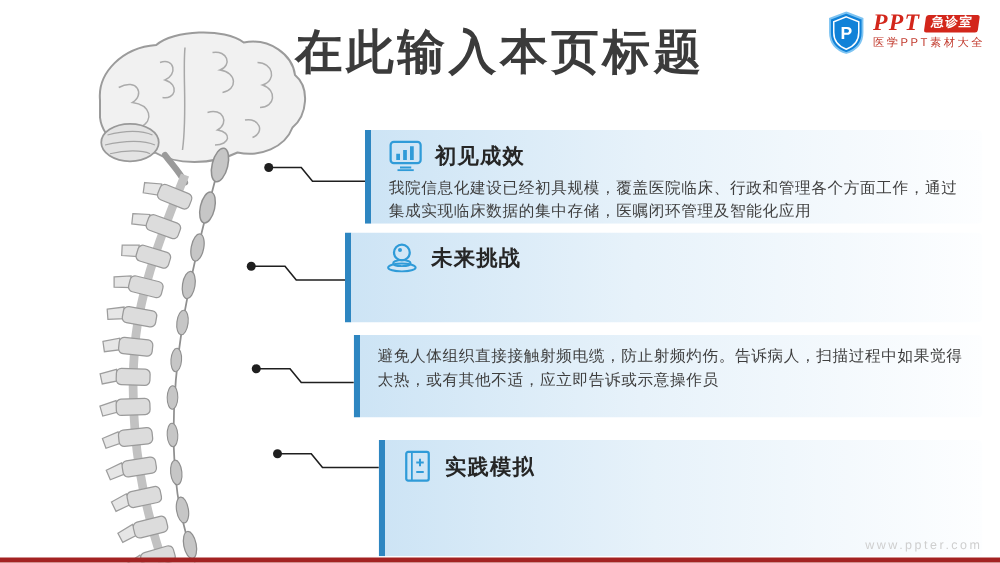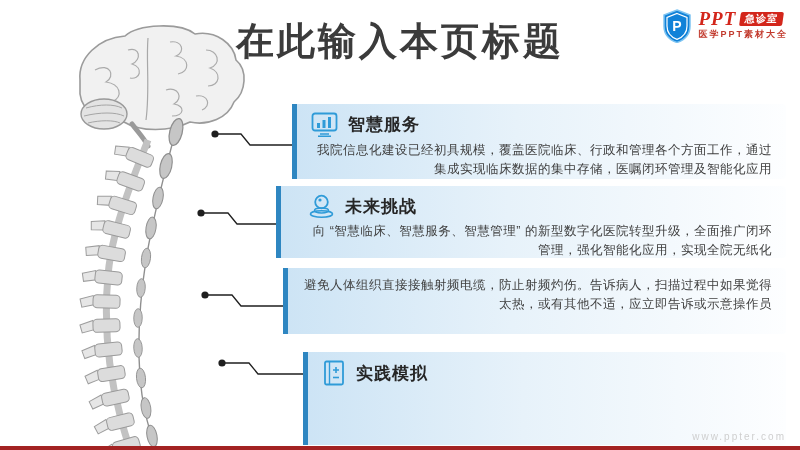--- a/index.html
+++ b/index.html
@@ -11,29 +11,29 @@
   .page-title{position:absolute;top:16px;left:0;right:0;text-align:center;
     font-size:38px;font-weight:bold;color:#3b3b3b;letter-spacing:3px;margin:0;}
 
   
   .logo{position:absolute;top:9px;right:12px;display:flex;align-items:flex-start;gap:6px;}
   .logo-text{display:flex;flex-direction:column;gap:2px;}
   .logo-row{display:flex;align-items:center;gap:4px;}
   .logo-brand{font-size:19px;font-weight:bold;font-style:italic;color:#d3261b;letter-spacing:1px;line-height:1;font-family:Liberation Serif, serif;}
   .logo-badge{background:#d3261b;color:#fff;font-size:10px;font-weight:bold;
     padding:2px 5px;border-radius:2px;transform:skewX(-8deg);letter-spacing:1px;line-height:1;}
-  .logo-tagline{font-size:9px;font-weight:bold;color:#c23a2d;letter-spacing:2px;line-height:1;}
+  .logo-tagline{font-size:9px;font-weight:normal;color:#c23a2d;letter-spacing:2px;line-height:1;}
 
   
   .block{position:absolute;border-left:5px solid #2e86c1;
     background:linear-gradient(90deg,#cde4f5 0%,#e7f2fa 45%,#fdfeff 100%);
     padding:8px 14px 6px 14px;box-sizing:border-box;border-radius:0 4px 4px 0;}
   .block-head{display:flex;align-items:center;gap:10px;margin-bottom:4px;}
   .block-title{font-size:17px;font-weight:bold;color:#262626;letter-spacing:1px;}
-  .block-body{font-size:12.5px;color:#3f3f3f;line-height:1.5;letter-spacing:0.5px;text-align:right;}
+  .block-body{font-size:12.5px;color:#3f3f3f;line-height:1.5;letter-spacing:0.5px;}
   .blk-icon{flex:0 0 auto;}
 
   
   .overlay{position:absolute;inset:0;pointer-events:none;}
 
   
   .footer-line{position:absolute;left:0;right:0;bottom:0;height:4px;background:#a32222;}
   .footer-url{position:absolute;right:14px;bottom:8px;font-size:10px;color:#cfcfcf;letter-spacing:2px;}
 </style>
 </head>
@@ -134,36 +134,35 @@
 
   <div class="block" style="left:292px;top:104px;width:494px;height:75px;">
     <div class="block-head">
       <svg class="blk-icon" width="27" height="25" viewBox="0 0 27 25">
         <rect x="1.5" y="1.5" width="24" height="17" rx="2.5" fill="none" stroke="#2f9bd8" stroke-width="1.8"></rect>
         <rect x="6" y="11" width="3" height="5" fill="#2f9bd8"></rect>
         <rect x="11.5" y="8" width="3" height="8" fill="#2f9bd8"></rect>
         <rect x="17" y="5" width="3" height="11" fill="#2f9bd8"></rect>
         <path d="M9 22 H18 M7 24.2 H20" stroke="#2f9bd8" stroke-width="1.6" fill="none"></path>
       </svg>
-      <span class="block-title">智慧服务</span>
+      <span class="block-title">初见成效</span>
     </div>
     <div class="block-body">我院信息化建设已经初具规模，覆盖医院临床、行政和管理各个方面工作，通过集成实现临床数据的集中存储，医嘱闭环管理及智能化应用</div>
   </div>
 
   <div class="block" style="left:276px;top:186px;width:510px;height:72px;padding-left:27px;">
     <div class="block-head">
       <svg class="blk-icon" width="27" height="24" viewBox="0 0 27 24">
         <circle cx="13.5" cy="8" r="6.3" fill="none" stroke="#2f9bd8" stroke-width="1.8"></circle>
         <circle cx="12" cy="6" r="1.6" fill="#2f9bd8"></circle>
         <ellipse cx="13.5" cy="16.5" rx="7" ry="2.4" fill="none" stroke="#2f9bd8" stroke-width="1.5"></ellipse>
         <ellipse cx="13.5" cy="20" rx="11" ry="3.2" fill="none" stroke="#2f9bd8" stroke-width="1.6"></ellipse>
       </svg>
       <span class="block-title">未来挑战</span>
     </div>
-    <div class="block-body">向 “智慧临床、智慧服务、智慧管理” 的新型数字化医院转型升级，全面推广闭环管理，强化智能化应用，实现全院无纸化</div>
   </div>
 
   <div class="block" style="left:283px;top:268px;width:503px;height:66px;">
     <div class="block-body">避免人体组织直接接触射频电缆，防止射频灼伤。告诉病人，扫描过程中如果觉得太热，或有其他不适，应立即告诉或示意操作员</div>
   </div>
 
   <div class="block" style="left:303px;top:352px;width:483px;height:93px;">
     <div class="block-head">
       <svg class="blk-icon" width="24" height="26" viewBox="0 0 24 26">
         <rect x="3" y="1.5" width="18" height="23" rx="1.5" fill="none" stroke="#2f9bd8" stroke-width="1.8"></rect>

